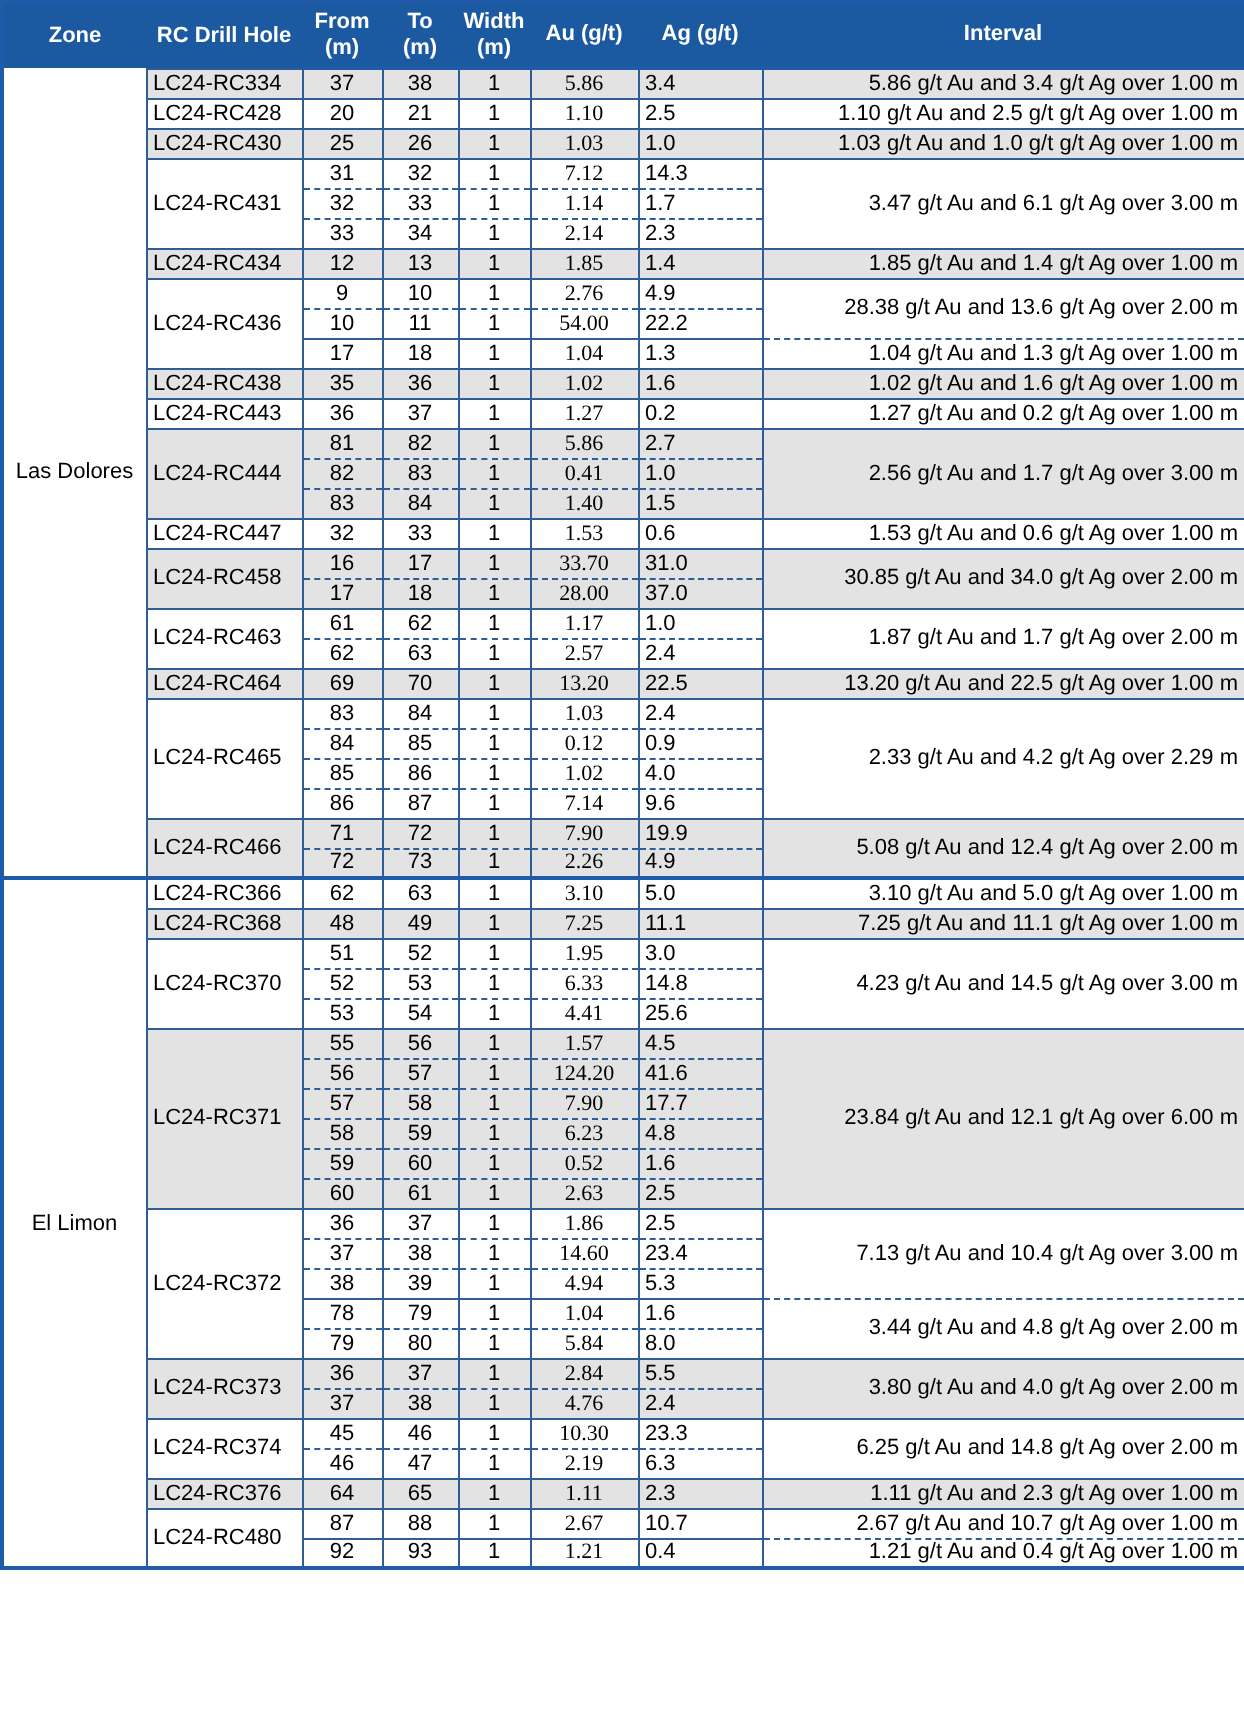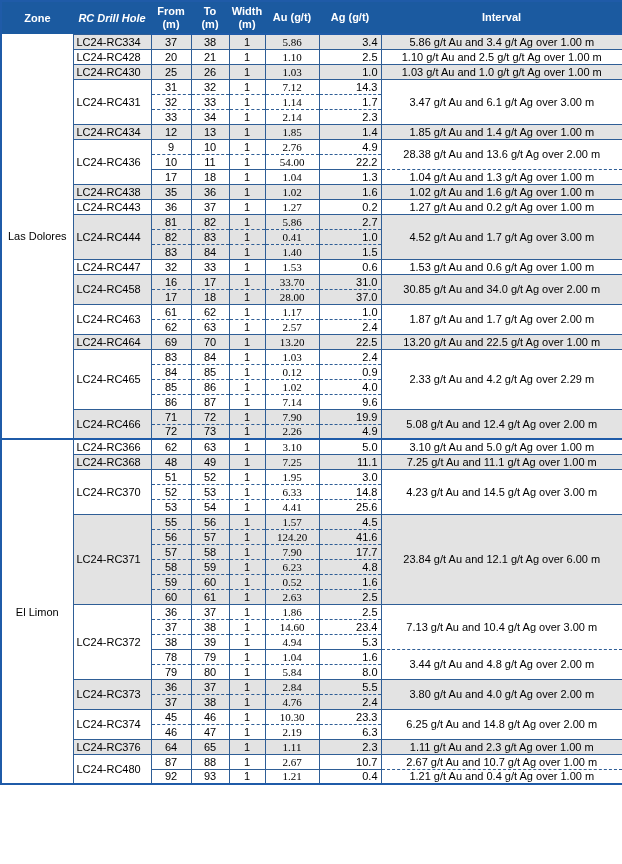--- a/index.html
+++ b/index.html
@@ -28,21 +28,21 @@
     font-size: 11px;
     font-weight: bold;
     line-height: 1.15;
     text-align: center;
     vertical-align: middle;
     padding: 3px 2px;
     height: 28px;
     border: none;
   }
   th.hdr-zone      { width: 72px; }
-  th.hdr-hole      { width: 78px; font-style: italic; }
+  th.hdr-hole      { width: 78px; }
   th.hdr-from      { width: 40px; }
   th.hdr-to        { width: 38px; }
   th.hdr-width     { width: 36px; }
   th.hdr-au        { width: 54px; }
   th.hdr-ag        { width: 62px; }
   th.hdr-interval  { width: 242px; }
   .hdr-l2 { display:block; }
 
   
   #drill-table td {
@@ -60,23 +60,23 @@
 
   td.zone-cell {
     text-align: center;
     border-left: none;
     border-right: 1px solid #2F5E96;
     background: #ffffff;
   }
   td.hole-cell   { }
   td.num-cell    { text-align: center; }
   td.au-cell     { text-align: center; padding-right: 10px; font-family: Liberation Serif, serif; }
-  td.ag-cell     { text-align: right; padding-right: 10px; }
+  td.ag-cell     { padding-right: 10px; }
   td.interval-cell {
-    text-align: center;
+    text-align: right;
     border-right: none;
   }
 
   
   .shade-gray { background: #E3E3E3 !important; }
   .shade-white { background: #ffffff !important; }
 
   
   .rule-solid    { border-top: 1px solid #2F5E96 !important; }
   
@@ -222,21 +222,21 @@
         <td class="ag-cell shade-white rule-solid">0.2</td>
         <td class="interval-cell shade-white rule-solid" rowspan="1">1.27 g/t Au and 0.2 g/t Ag over 1.00 m</td>
       </tr>
       <tr>
         <td class="hole-cell shade-gray rule-solid" rowspan="3">LC24-RC444</td>
         <td class="num-cell shade-gray rule-solid">81</td>
         <td class="num-cell shade-gray rule-solid">82</td>
         <td class="num-cell shade-gray rule-solid">1</td>
         <td class="au-cell shade-gray rule-solid">5.86</td>
         <td class="ag-cell shade-gray rule-solid">2.7</td>
-        <td class="interval-cell shade-gray rule-solid" rowspan="3">4.52 g/t Au and 1.7 g/t Ag over 3.00 m</td>
+        <td class="interval-cell shade-gray rule-solid" rowspan="3">2.56 g/t Au and 1.7 g/t Ag over 3.00 m</td>
       </tr>
       <tr>
         <td class="num-cell shade-gray rule-dashed">82</td>
         <td class="num-cell shade-gray rule-dashed">83</td>
         <td class="num-cell shade-gray rule-dashed">1</td>
         <td class="au-cell shade-gray rule-dashed">0.41</td>
         <td class="ag-cell shade-gray rule-dashed">1.0</td>
       </tr>
       <tr>
         <td class="num-cell shade-gray rule-dashed">83</td>

